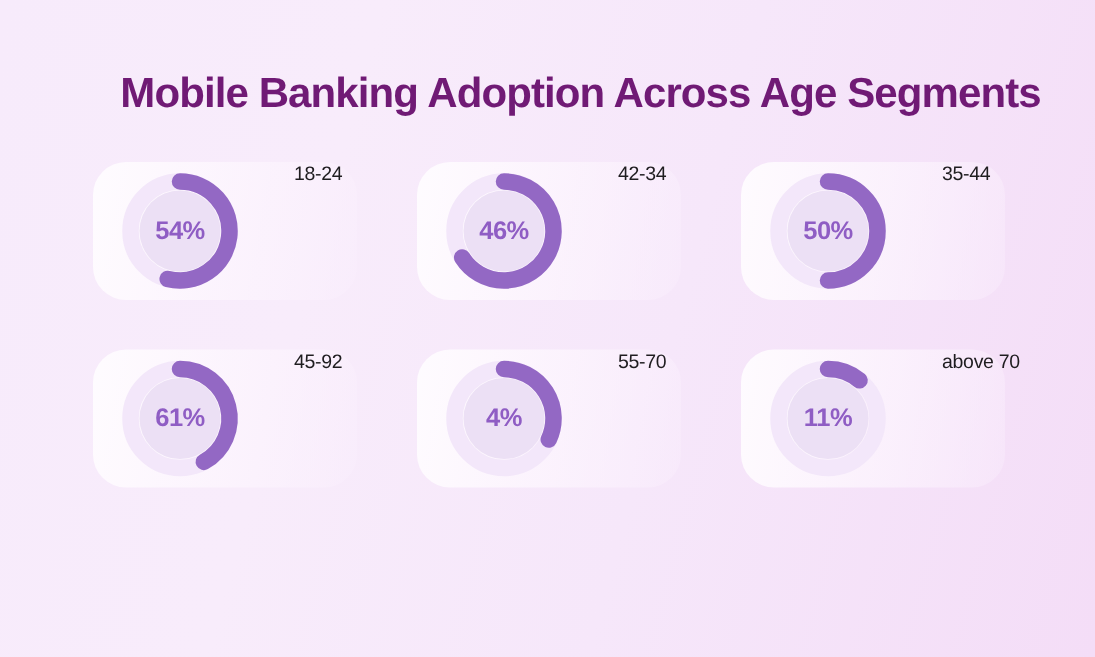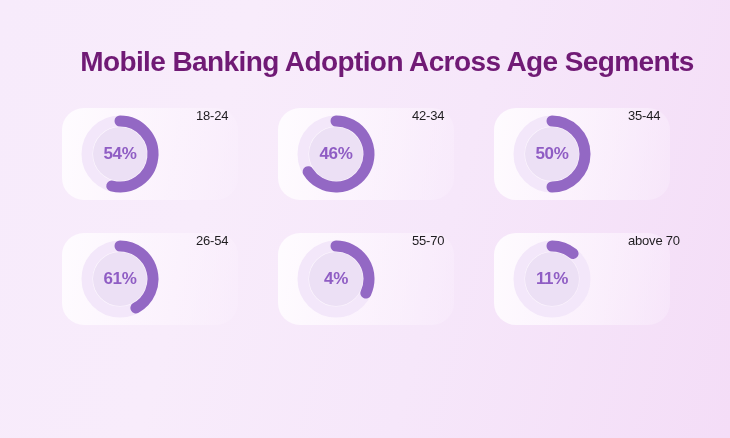--- a/index.html
+++ b/index.html
@@ -133,21 +133,21 @@
       </div>
       <div class="segment-card">
         <div class="gauge">
           <svg width="96" height="96" viewBox="0 0 96 96">
             <circle cx="48" cy="48" r="33" fill="none" stroke="#f3e7fa" stroke-width="11"></circle>
             <circle cx="48" cy="48" r="27" fill="#ece0f5"></circle>
             <path d="M 48 15 A 33 33 0 0 1 63.89787124535661 76.9181204414475" fill="none" stroke="#9368c4" stroke-width="11" stroke-linecap="round"></path>
           </svg>
           <div class="gauge-value">61%</div>
         </div>
-        <div class="segment-label">26-54</div>
+        <div class="segment-label">45-92</div>
       </div>
       <div class="segment-card">
         <div class="gauge">
           <svg width="96" height="96" viewBox="0 0 96 96">
             <circle cx="48" cy="48" r="33" fill="none" stroke="#f3e7fa" stroke-width="11"></circle>
             <circle cx="48" cy="48" r="27" fill="#ece0f5"></circle>
             <path d="M 48 15 A 33 33 0 0 1 77.85929273137864 62.0507166216474" fill="none" stroke="#9368c4" stroke-width="11" stroke-linecap="round"></path>
           </svg>
           <div class="gauge-value">4%</div>
         </div>

